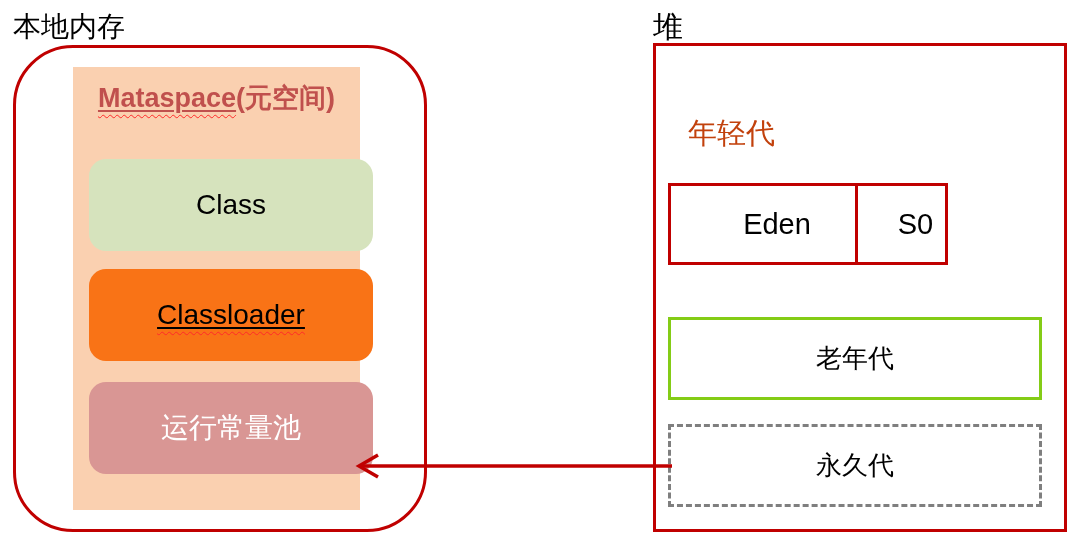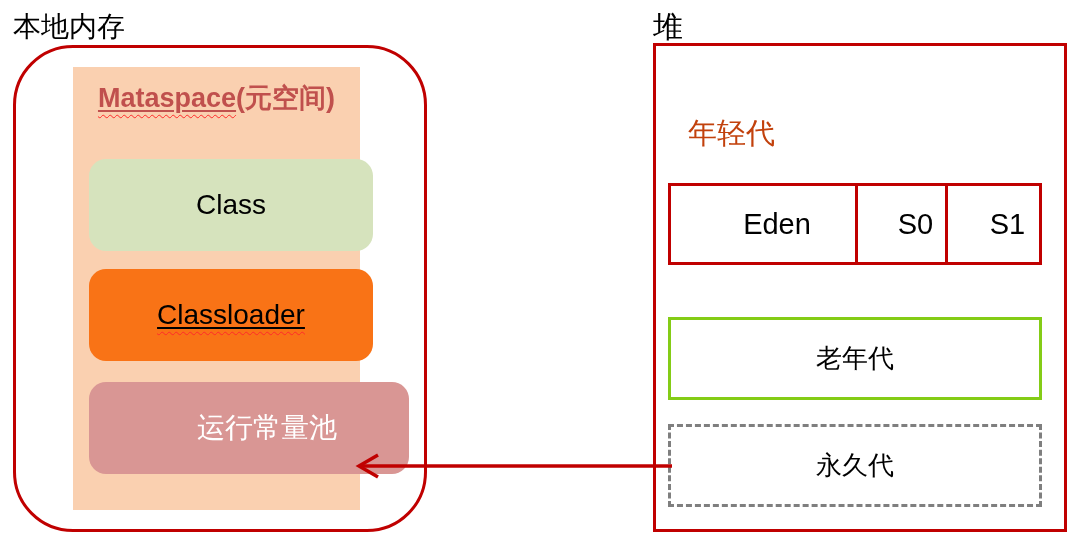--- a/index.html
+++ b/index.html
@@ -55,21 +55,21 @@
     width: 284px; height: 92px;
     border-radius: 17px;
     display: flex;
     align-items: center;
     justify-content: center;
     font-size: 28px;
     color: #000000;
   }
   #class-block      { top: 159px; background: #D6E3BD; }
   #classloader-block{ top: 269px; background: #f97316; }
-  #constpool-block  { top: 382px; background: #D99694; color: #ffffff; padding-left: 36px; }
+  #constpool-block  { top: 382px; background: #D99694; color: #ffffff; }
 
   
   .heap-rect {
     left: 653px; top: 43px;
     width: 414px; height: 489px;
     box-sizing: border-box;
     border: 3px solid #C00000;
     background: #ffffff;
   }
   .younggen-label {
@@ -151,23 +151,20 @@
 
   <div class="abs younggen-label">年轻代</div>
 
   <div class="abs young-row">
     <div class="young-cell eden">
       <span>Eden</span>
     </div>
     <div class="young-cell s0">
       <span>S0</span>
     </div>
-    <div class="young-cell s1">
-      <span>S1</span>
-    </div>
   </div>
 
   <div id="oldgen-box" class="abs gen-box">
     <span>老年代</span>
   </div>
 
   <div id="permgen-box" class="abs gen-box">
     <span>永久代</span>
   </div>
 

